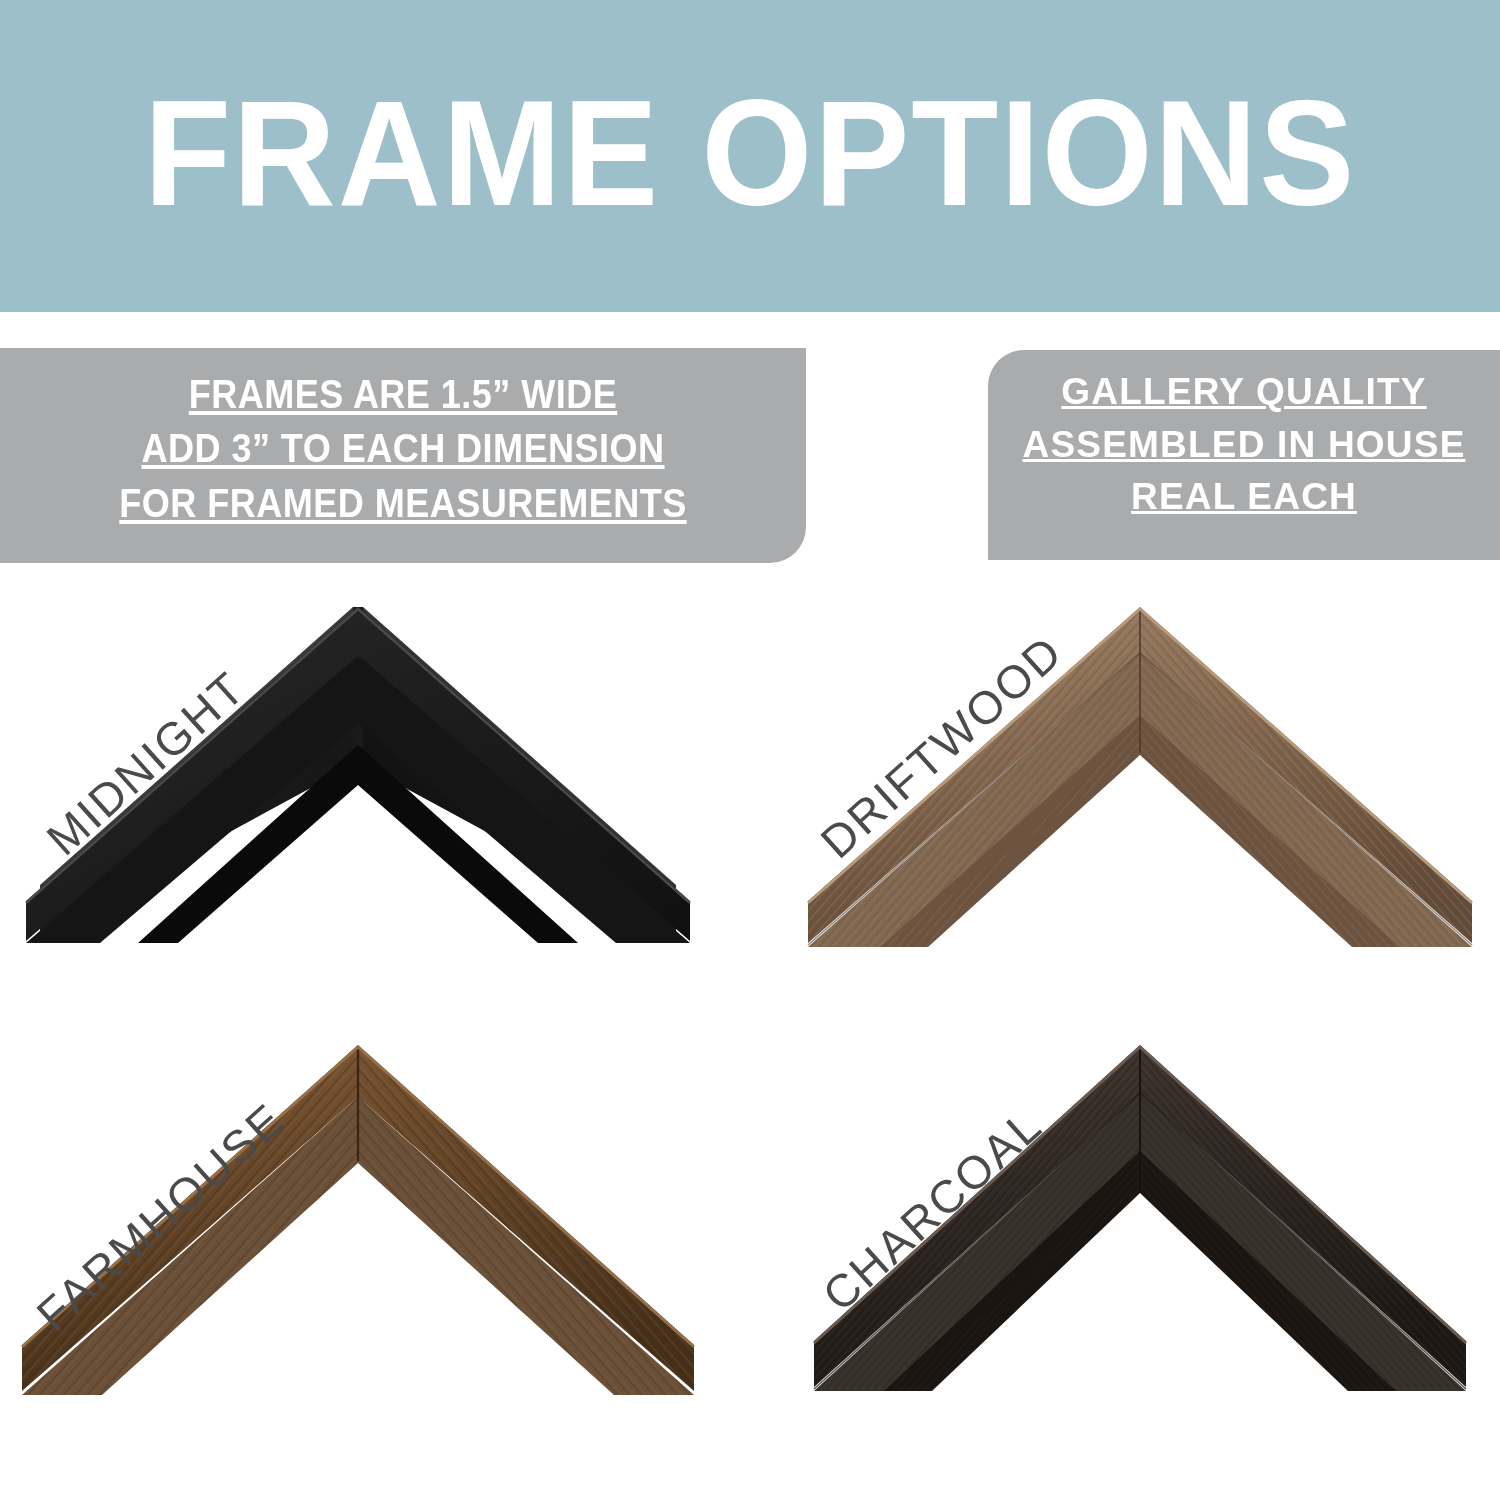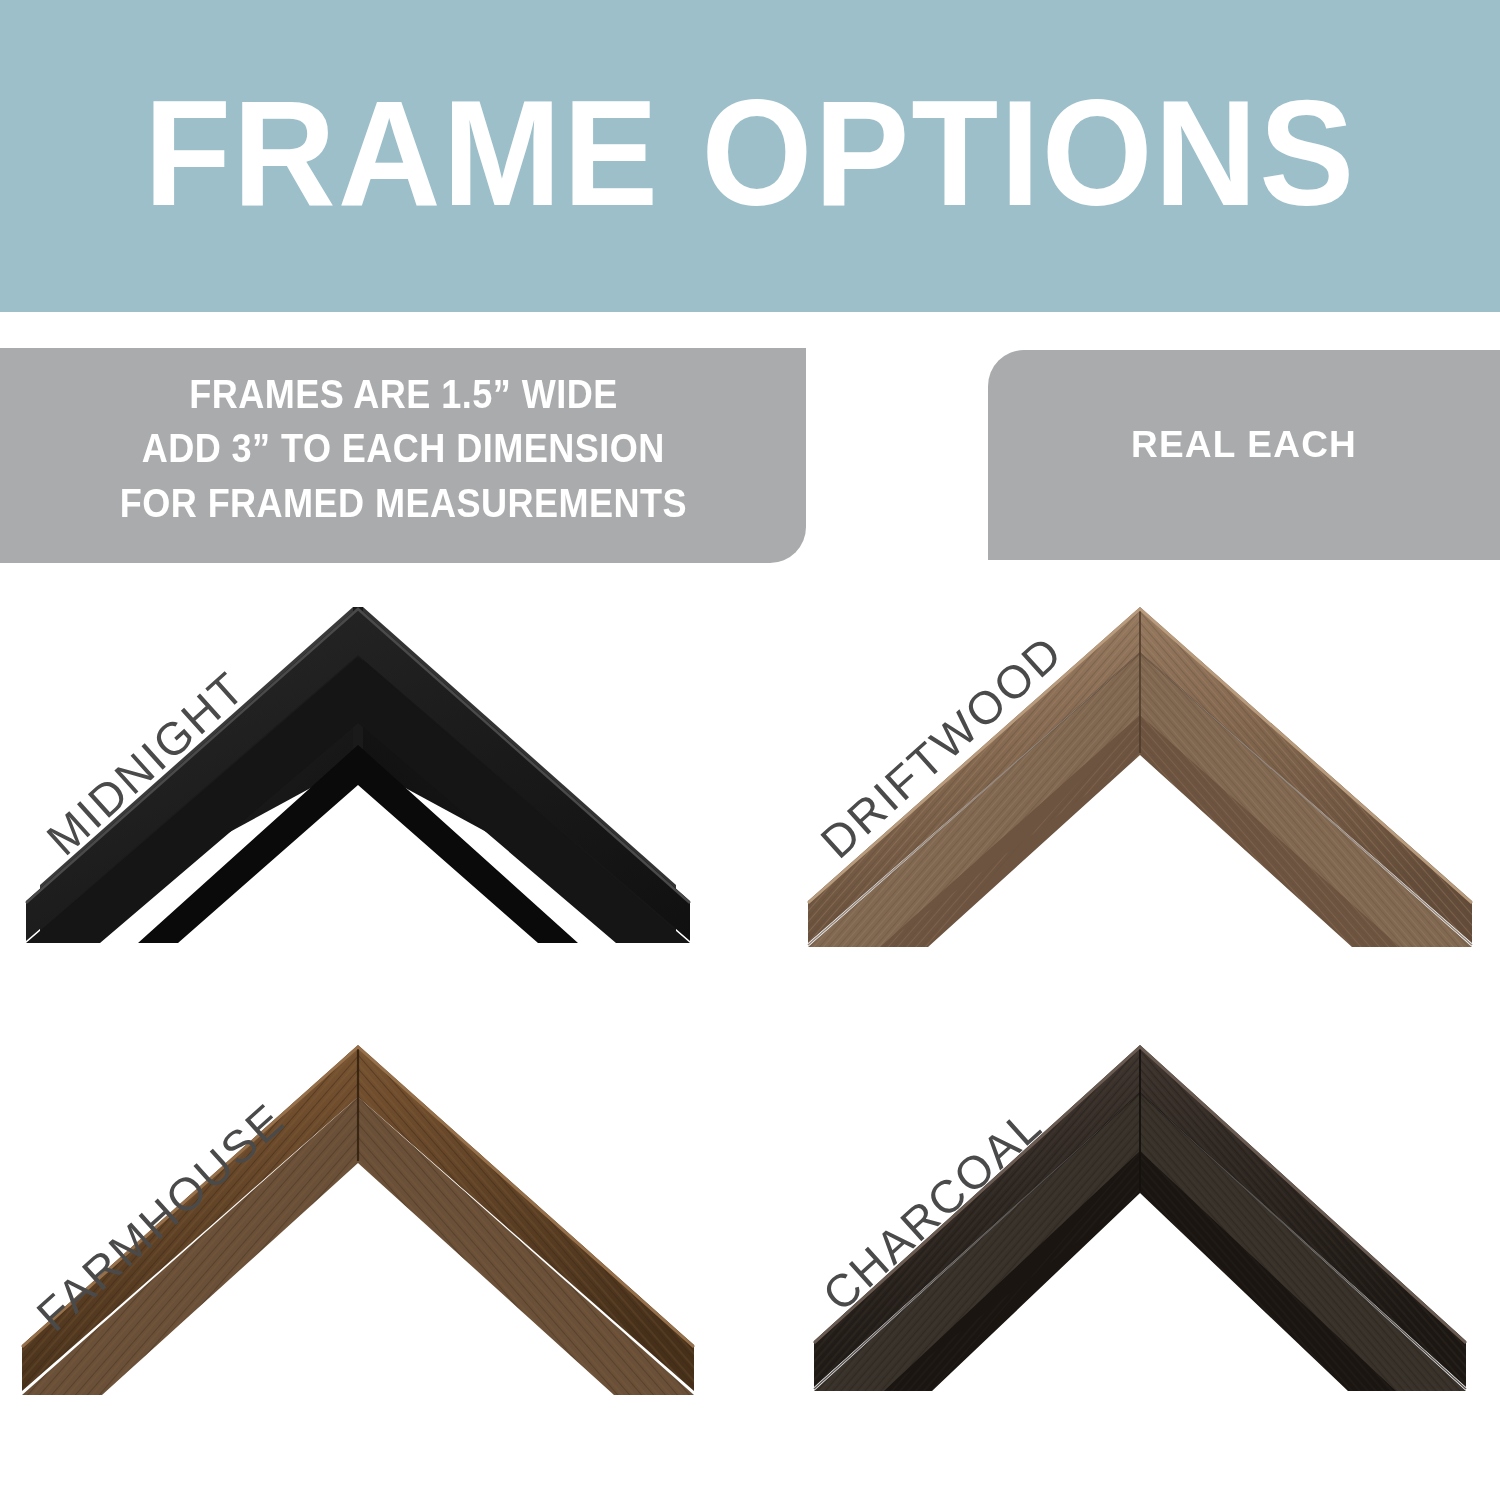--- a/index.html
+++ b/index.html
@@ -43,23 +43,23 @@
     padding-bottom: 6px;
   }
 
   
   .info-box {
     position: absolute;
     background: #aaabad;
     color: #ffffff;
     display: flex;
     flex-direction: column;
-    align-items: center;
     justify-content: center;
     text-align: center;
+    text-decoration: underline;
   }
   .info-box-left {
     left: 0;
     top: 348px;
     width: 806px;
     height: 215px;
     border-bottom-right-radius: 36px;
     padding-bottom: 14px;
     box-sizing: border-box;
   }
@@ -131,20 +131,22 @@
     <div class="banner-title">FRAME OPTIONS</div>
   </div>
 
   <div class="info-box info-box-left">
     <div class="info-line-condensed">FRAMES ARE 1.5” WIDE</div>
     <div class="info-line-condensed">ADD 3” TO EACH DIMENSION</div>
     <div class="info-line-condensed">FOR FRAMED MEASUREMENTS</div>
   </div>
 
   <div class="info-box info-box-right">
+    <div class="info-line-geo">GALLERY QUALITY</div>
+    <div class="info-line-geo">ASSEMBLED IN HOUSE</div>
     <div class="info-line-geo">REAL EACH</div>
   </div>
 
   <div class="frame-cell cell-tl">
     <svg viewBox="0 0 700 420" xmlns="http://www.w3.org/2000/svg">
       <defs>
         <linearGradient id="mnL" x1="0" y1="0" x2="1" y2="1">
           <stop offset="0" stop-color="#2a2a2a"></stop>
           <stop offset="0.5" stop-color="#1c1c1c"></stop>
           <stop offset="1" stop-color="#101010"></stop>

